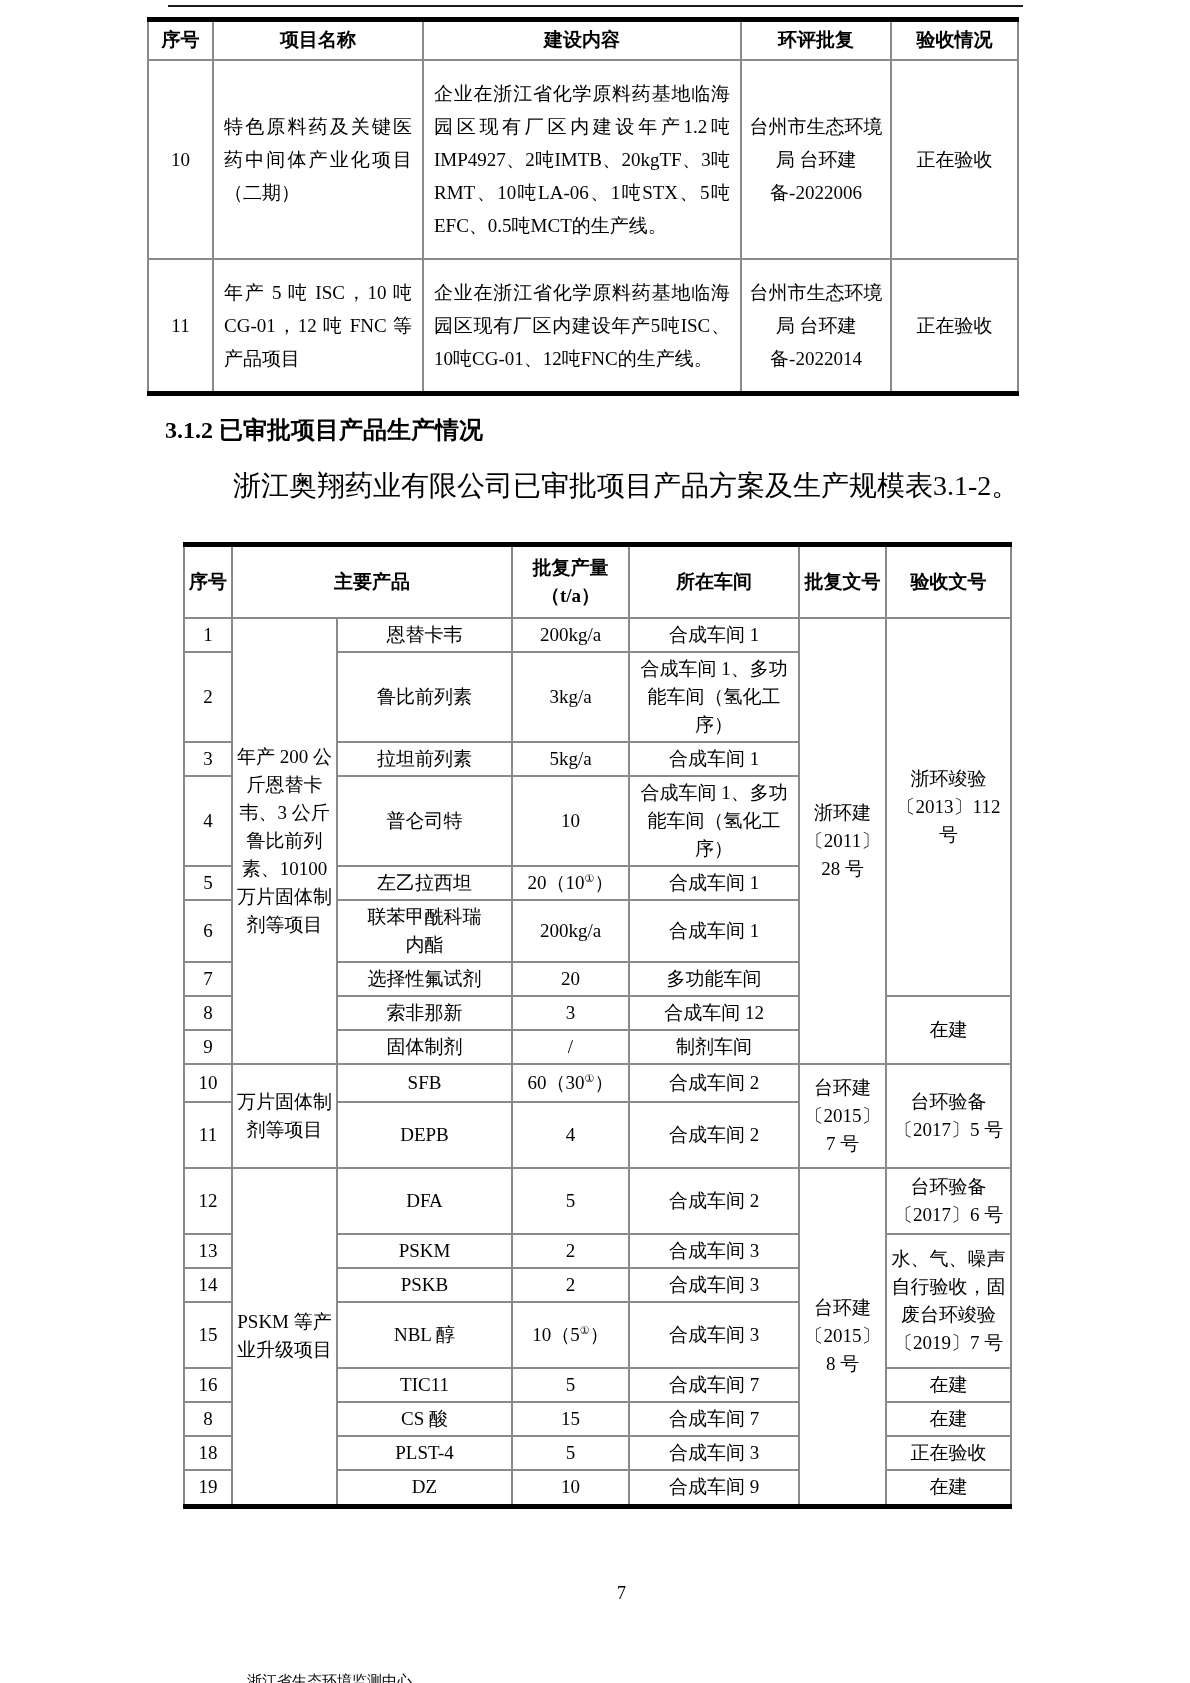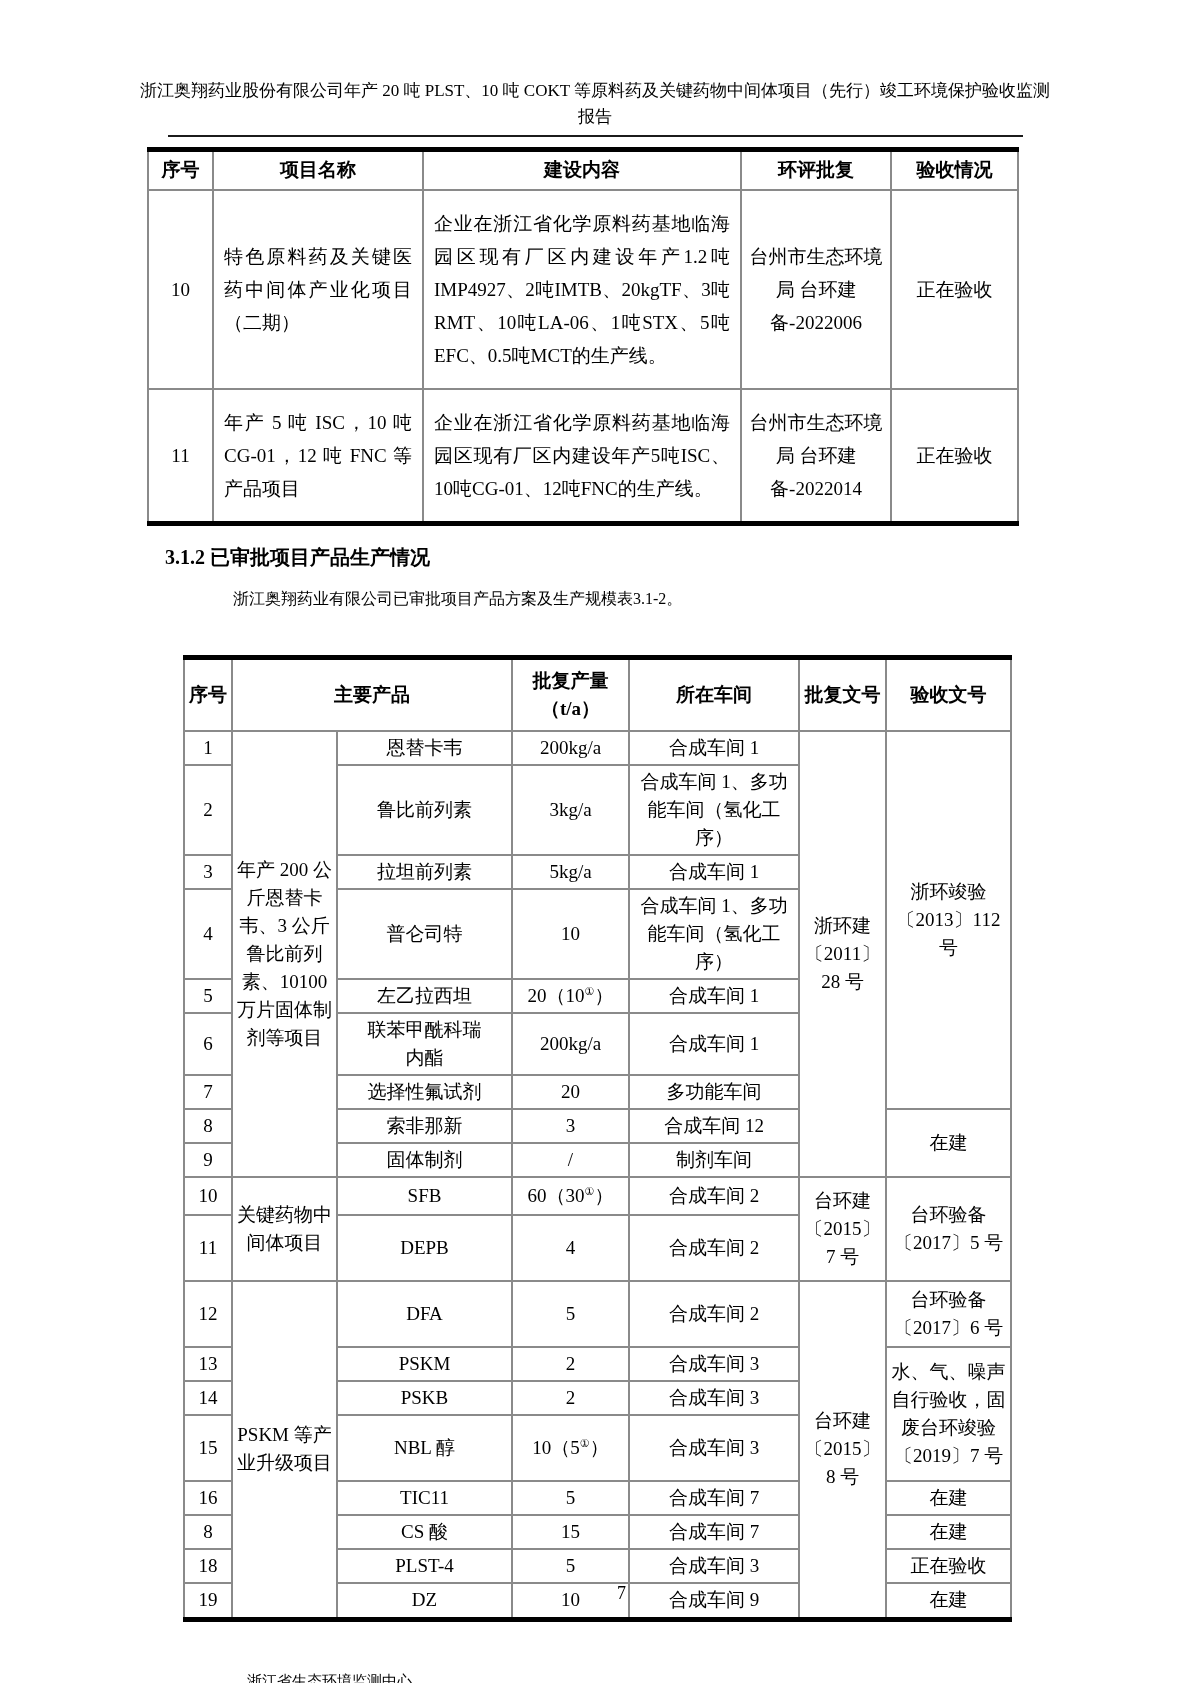--- a/index.html
+++ b/index.html
@@ -53,45 +53,44 @@
     padding: 2px 4px;
   }
   th { font-weight: bold; }
   .t1 td { line-height: 33px; }
   .t1 td.cell-name { text-align: justify; padding: 2px 10px; }
   .t1 td.cell-content { text-align: justify; padding: 16px 10px; }
   .t2 td.cell-product { padding: 2px 26px; }
   sup { font-size: 11px; line-height: 0; }
   .section-heading {
     margin: 18px 4px 0 165px;
-    font-size: 20px;
+    font-size: 24px;
     font-weight: bold;
   }
   .para {
-    margin: 12px 0 0 143px;
+    margin: 24px 0 0 143px;
     width: 905px;
-    font-size: 16px;
+    font-size: 28px;
     text-indent: 90px;
     line-height: 32px;
   }
   .t2-title {
     margin-top: 28px;
     text-align: center;
     font-size: 20px;
     font-weight: bold;
   }
   .footer-org { position: absolute; left: 215px; top: 1672px; font-size: 15px; margin-left: 32px; }
   .footer-page { position: absolute; left: 617px; top: 1583px; font-size: 18px; }
 </style>
 </head>
 <body>
 
 <div class="page">
 
-  <div class="running-head">浙江奥翔药业股份有限公司年产 20 吨 PLST、10 吨 COKT 等原料药及关键药物中间体项目（先行）竣工环境保护验收监测报告</div>
   <div class="head-rule"></div>
 
   <table class="t1">
     <colgroup>
       <col style="width:65px">
         <col style="width:210px">
         <col style="width:318px">
         <col style="width:150px">
         <col style="width:127px">
     </colgroup>
@@ -198,21 +197,21 @@
     </tr>
     <tr style="height:30px">
       <td>9</td>
       <td class="cell-product">固体制剂</td>
       <td>/</td>
       <td>制剂车间</td>
     </tr>
 
     <tr style="height:38px">
       <td>10</td>
-      <td rowspan="2">关键药物中间体项目</td>
+      <td rowspan="2">万片固体制剂等项目</td>
       <td class="cell-product">SFB</td>
       <td>60（30<sup>①</sup>）</td>
       <td>合成车间 2</td>
       <td rowspan="2">台环建〔2015〕7 号</td>
       <td rowspan="2">台环验备〔2017〕5 号</td>
     </tr>
     <tr style="height:66px">
       <td>11</td>
       <td class="cell-product">DEPB</td>
       <td>4</td>

